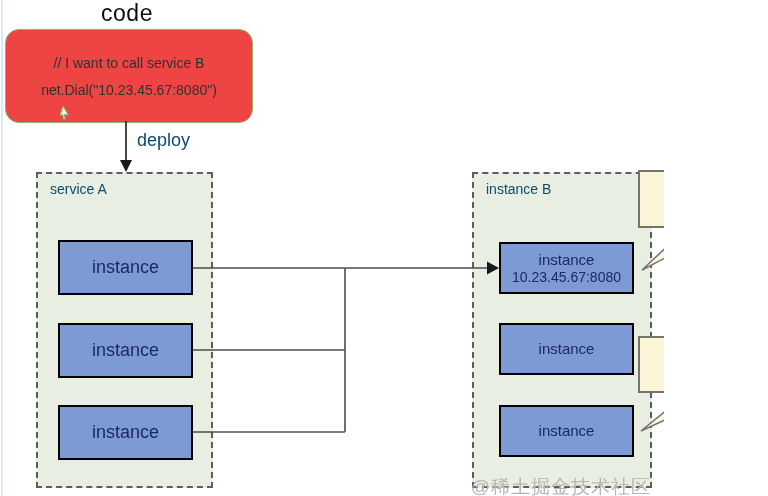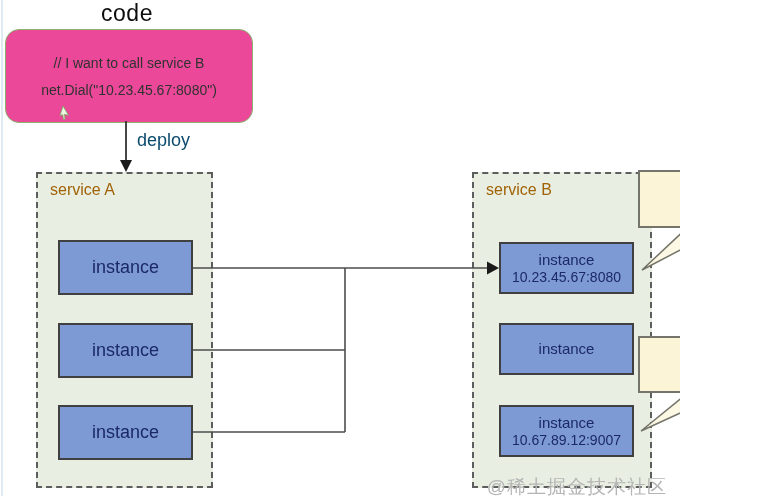--- a/index.html
+++ b/index.html
@@ -1,48 +1,48 @@
 <!DOCTYPE html>
 <html><head>
 <meta charset="utf-8">
 <style>
   html,body { margin:0; padding:0; background:#fff; }
   .canvas {
     position:relative; width:664px; height:496px; background:#ffffff;
-    overflow:hidden; font-family:"Liberation Sans", sans-serif;padding-left:16px;
+    overflow:hidden; font-family:"Liberation Sans", sans-serif;
   }
   .edge-line { position:absolute; top:0; width:2px; height:496px; background:#dce8f2; opacity:.9; }
   .edge-left { left:1px; } .edge-right { left:760px; }
 
   .code-title {
     position:absolute; left:4px; top:0px; width:246px; text-align:center;
     font-size:23px; color:#0d0d0d; letter-spacing:.5px;
   }
   .code-box {
     position:absolute; left:5px; top:29px; width:246px; height:92px;
-    background:#ec4899; border:1px solid #8ab46b; border-radius:14px;
+    background:#ef4444; border:1px solid #8ab46b; border-radius:14px;
     display:flex; flex-direction:column; justify-content:center; align-items:center;
     gap:11px; z-index:2;
   }
   .code-line { font-size:14px; color:#2e3330; white-space:nowrap; }
   .cursor-icon { position:absolute; left:52px; bottom:2px; width:14px; height:14px; }
 
   .deploy-label { position:absolute; left:137px; top:130px; font-size:18px; color:#0c4a6e; z-index:2; }
 
   .service-box {
     position:absolute; top:172px; height:316px;
     background:#e8efe2; border:2px dashed #5d5d5d; box-sizing:border-box; z-index:1;
   }
   .service-a { left:36px; width:177px; }
   .service-b { left:472px; width:180px; }
-  .service-label { position:absolute; left:12px; top:7px; font-size:16px; color:#a16207; }
+  .service-label { position:absolute; left:12px; top:7px; font-size:14px; color:#0c4a6e; }
 
   .inst {
     position:absolute; box-sizing:border-box;
-    background:#7e9ad5; border:2px solid #404040;
+    background:#7e9ad5; border:2px solid #000000;
     display:flex; flex-direction:column; justify-content:center; align-items:center;
     z-index:2; color:#1b2a66;
   }
   .inst-a { left:58px; width:135px; height:55px; font-size:18px; }
   .inst-b { left:499px; width:135px; height:52px; line-height:1.18; }
   .inst-b .inst-label { font-size:15px; }
   .inst-b .inst-addr { font-size:14px; }
   .a1 { top:240px; } .a2 { top:323px; } .a3 { top:405px; }
   .b1 { top:242px; } .b2 { top:323px; } .b3 { top:405px; }
 
@@ -87,32 +87,31 @@
     <span>instance</span>
   </div>
   <div class="inst inst-a a2">
     <span>instance</span>
   </div>
   <div class="inst inst-a a3">
     <span>instance</span>
   </div>
 
   <div class="service-box service-b">
-    <div class="service-label">service B</div>
+    <div class="service-label">instance B</div>
   </div>
   <div class="inst inst-b b1">
     <span class="inst-label">instance</span>
     <span class="inst-addr">10.23.45.67:8080</span>
   </div>
   <div class="inst inst-b b2">
     <span class="inst-label">instance</span>
   </div>
   <div class="inst inst-b b3">
     <span class="inst-label">instance</span>
-    <span class="inst-addr">10.67.89.12:9007</span>
   </div>
 
   <svg class="overlay" width="768" height="496" viewBox="0 0 768 496">
 
     <line x1="126" y1="121" x2="126" y2="162" stroke="#333333" stroke-width="1.8"></line>
     <polygon points="120,160 132,160 126,172" fill="#1a1a1a"></polygon>
 
     <line x1="193" y1="268" x2="489" y2="268" stroke="#4d4d4d" stroke-width="1.6"></line>
     <polygon points="487,261.5 487,274.5 499,268" fill="#1a1a1a"></polygon>
     <line x1="345" y1="268" x2="345" y2="432" stroke="#4d4d4d" stroke-width="1.6"></line>

